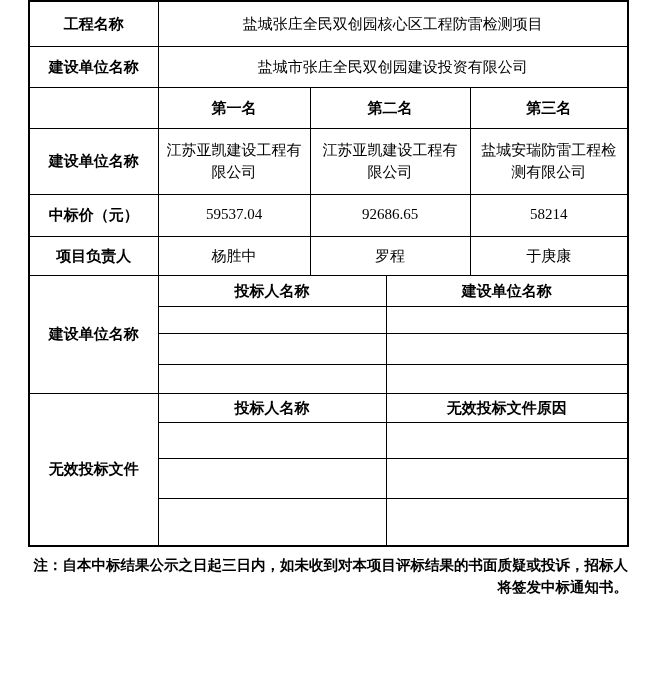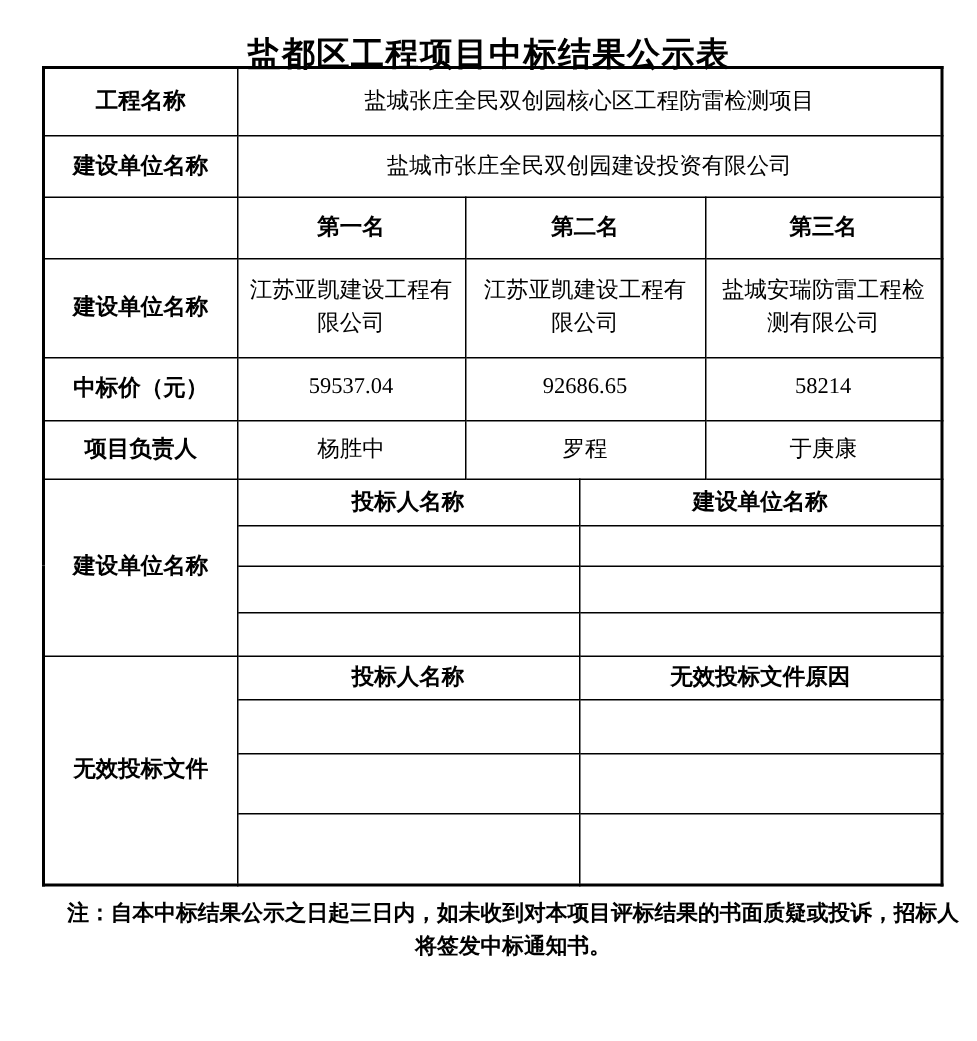--- a/index.html
+++ b/index.html
@@ -51,33 +51,32 @@
     font-weight: bold;
     margin-top: 39px;
   }
   td.num {
     font-family: "Liberation Serif", "DejaVu Serif", serif;
     font-size: 15px;
     margin-left: 19px;
   }
   .note {
     width: 604px;
-    margin: 7px 0 0 40px;
+    margin: 7px 0 0 24px;
     font-size: 14.5px;
     font-weight: bold;
     line-height: 1.55;
-    text-align: center;
+    text-align: right;
   }
 </style>
 </head>
 <body>
 
 <div class="page">
 
-  <div class="title">盐都区工程项目中标结果公示表</div>
 
   <table class="results">
     <colgroup>
       <col style="width:129px">
       <col style="width:152px">
       <col style="width:76px">
       <col style="width:84px">
       <col style="width:158px">
     </colgroup>
 

